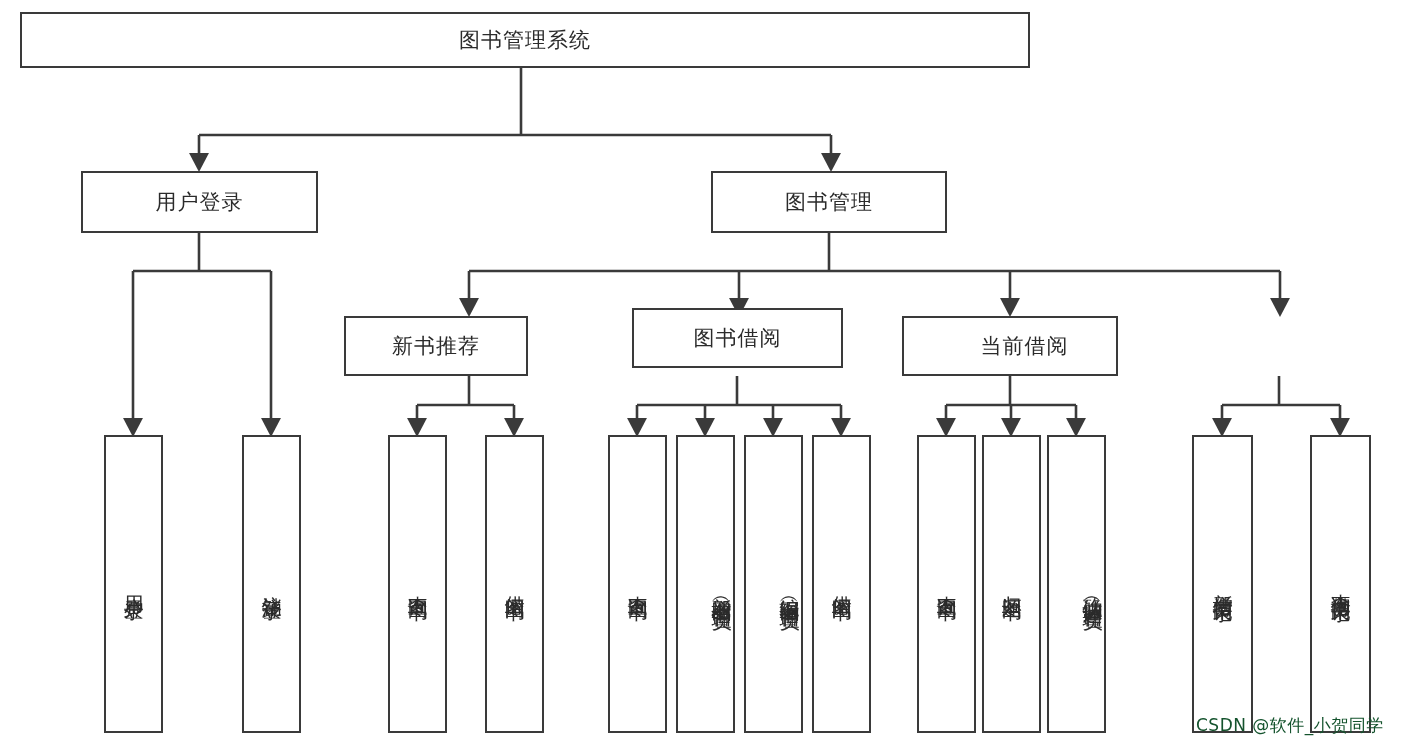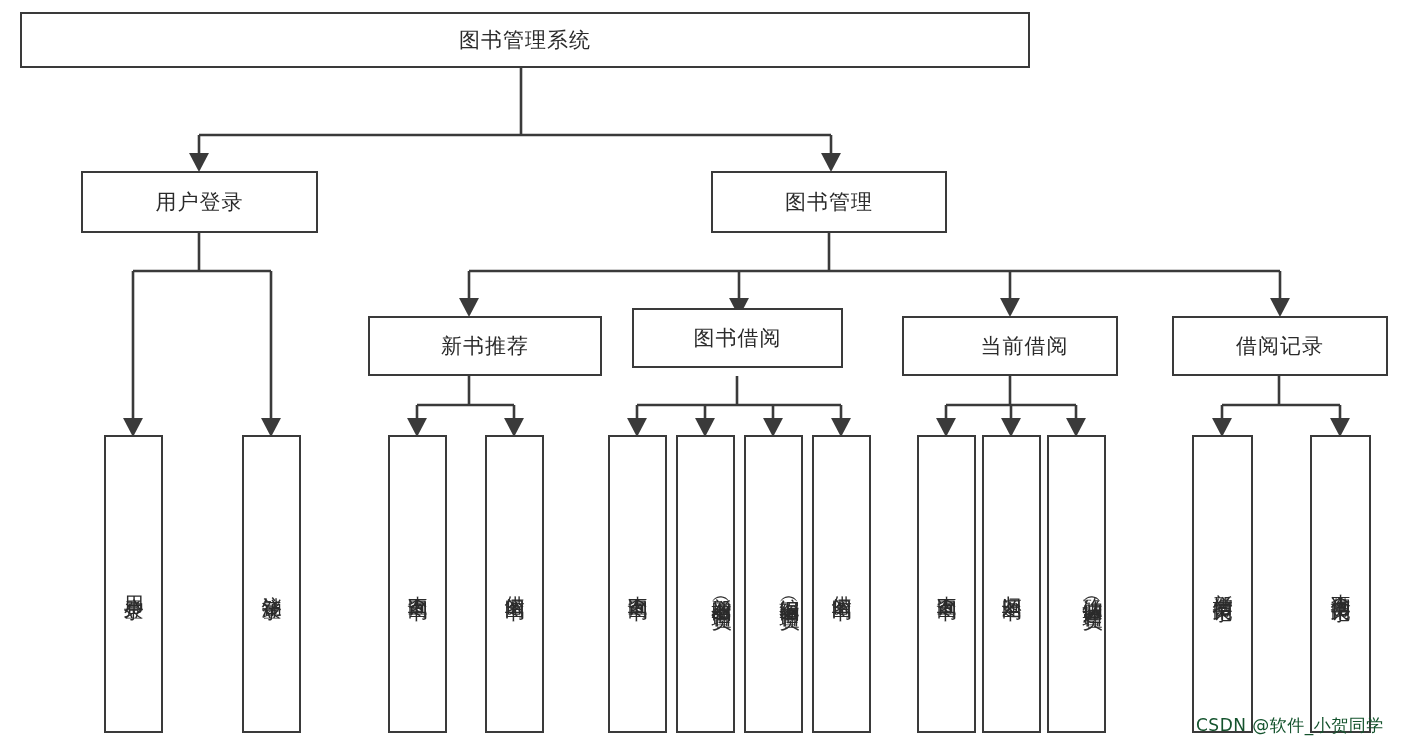--- a/index.html
+++ b/index.html
@@ -130,35 +130,32 @@
   </div>
 
   <div class="node h" style="left:81px; top:171px; width:237px; height:62px;">
     <span class="label">用户登录</span>
   </div>
 
   <div class="node h" style="left:711px; top:171px; width:236px; height:62px;">
     <span class="label">图书管理</span>
   </div>
 
-  <div class="node h" style="left:368px; top:316px; width:234px; height:60px;">
+  <div class="node h" style="left:344px; top:316px; width:184px; height:60px;">
     <span class="label">新书推荐</span>
   </div>
 
   <div class="node h" style="left:632px; top:308px; width:211px; height:60px;">
     <span class="label">图书借阅</span>
   </div>
 
   <div class="node h" style="left:902px; top:316px; width:216px; height:60px;padding-left:29px;">
     <span class="label">当前借阅</span>
   </div>
 
-  <div class="node h" style="left:1172px; top:316px; width:216px; height:60px;">
-    <span class="label">借阅记录</span>
-  </div>
 
   <div class="node v mid" style="left:104px; top:435px; width:59px; height:298px;">
     <span class="label">用户登录</span>
   </div>
 
   <div class="node v mid" style="left:242px; top:435px; width:59px; height:298px;">
     <span class="label">注销登录</span>
   </div>
 
   <div class="node v mid" style="left:388px; top:435px; width:59px; height:298px;">

